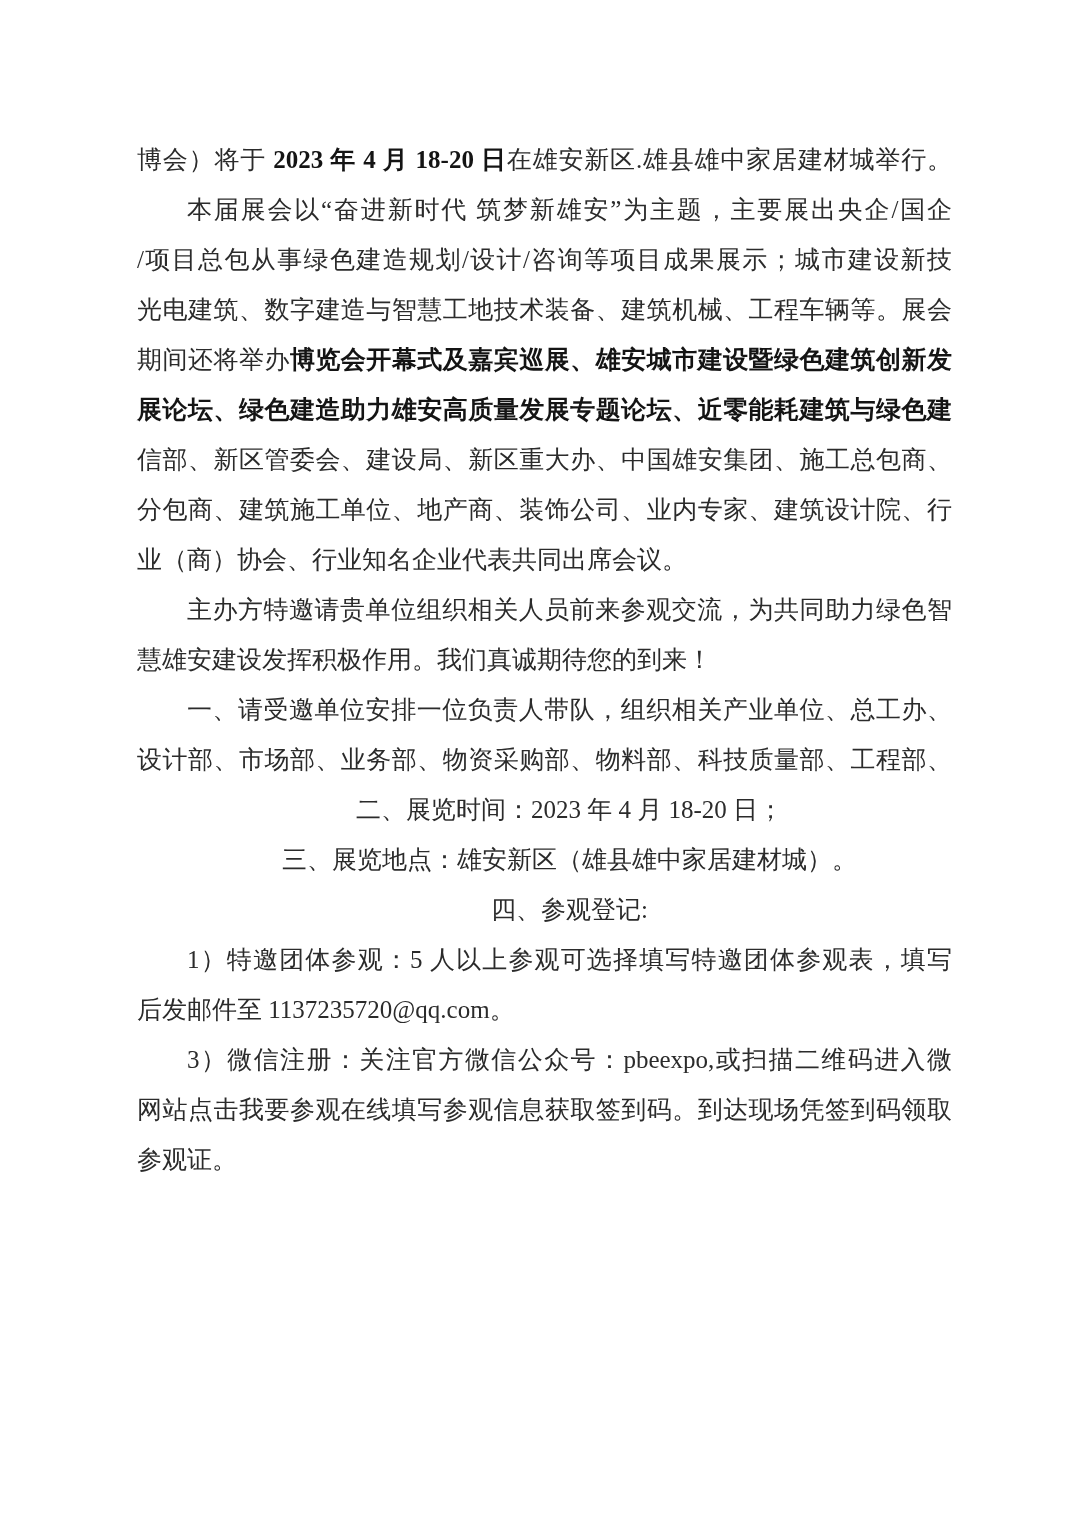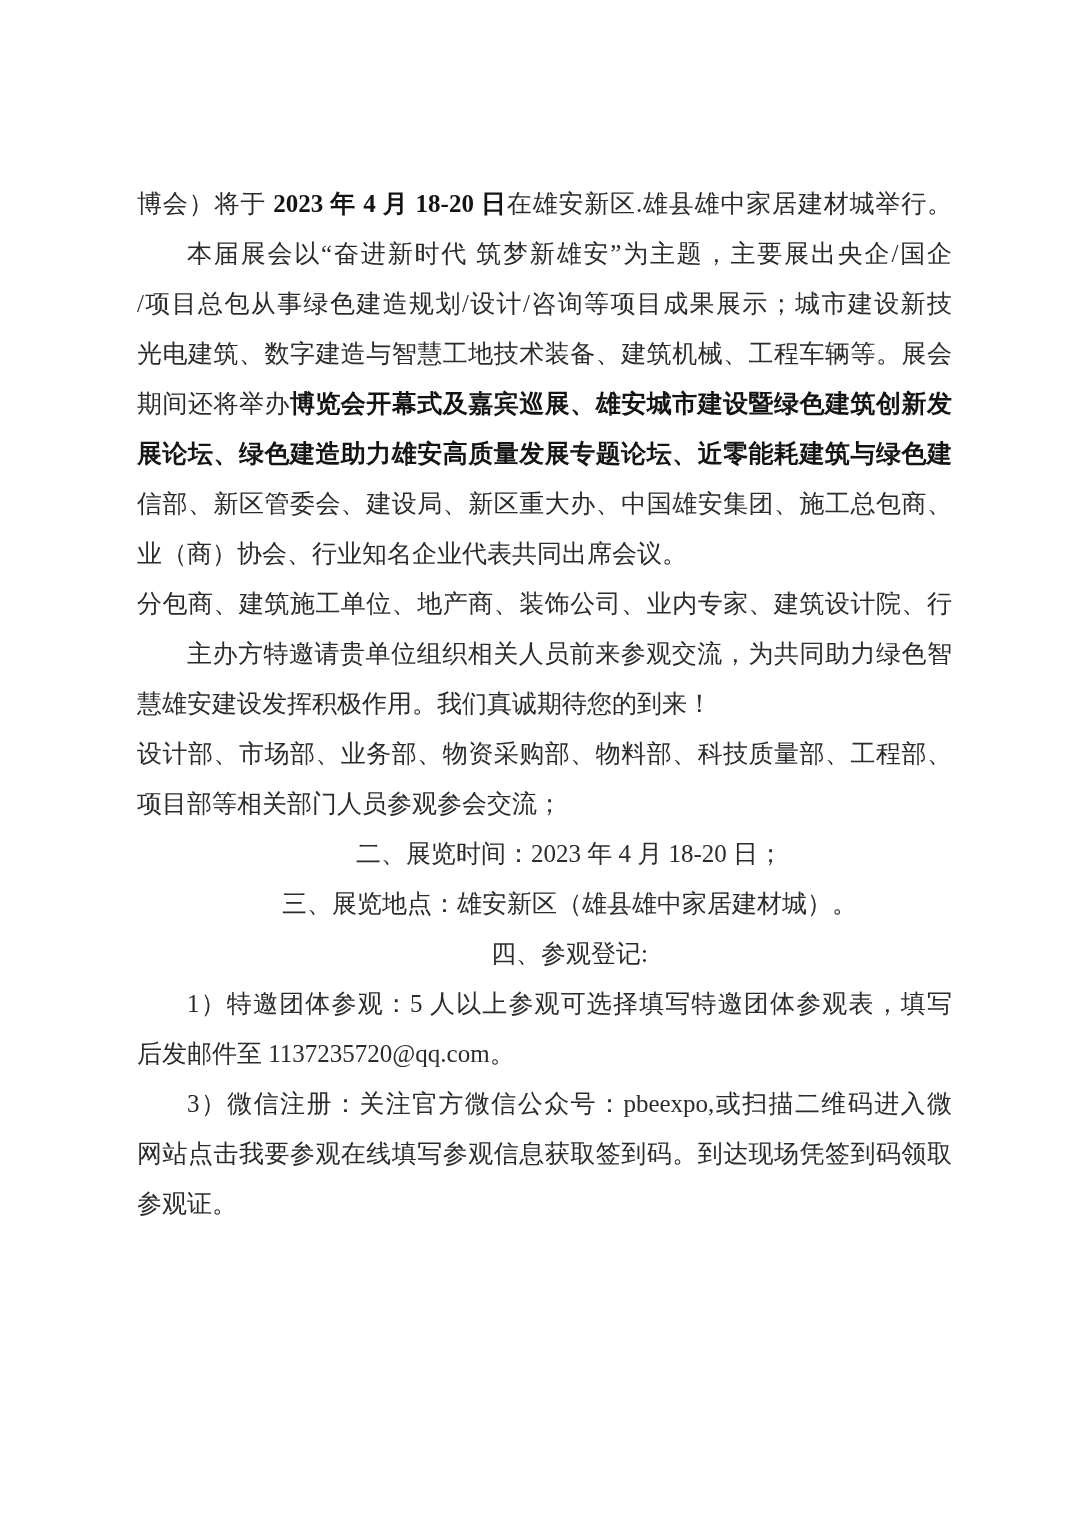--- a/index.html
+++ b/index.html
@@ -7,21 +7,20 @@
     padding: 0;
     background: #ffffff;
   }
   .page {
     position: relative;
     width: 1080px;
     height: 1200px;
     background: #ffffff;
     overflow: hidden;
     font-family: "Liberation Serif", "DejaVu Serif", serif;
-    margin-top: 44px;
   }
   .text-block {
     position: absolute;
     left: 137px;
     top: 135px;
     width: 815px;
   }
   .line {
     height: 50px;
     line-height: 50px;
@@ -61,26 +60,26 @@
 
 <div class="page">
   <div class="text-block">
       <div class="line justify"><span class="seg">博会）将于 </span><span class="seg b">2023 年 4 月 18-20 日</span><span class="seg">在雄安新区.雄县雄中家居建材城举行。</span></div>
       <div class="line justify indent"><span class="seg">本届展会以“奋进新时代 筑梦新雄安”为主题，主要展出央企/国企</span></div>
       <div class="line justify"><span class="seg">/项目总包从事绿色建造规划/设计/咨询等项目成果展示；城市建设新技</span></div>
       <div class="line justify"><span class="seg">光电建筑、数字建造与智慧工地技术装备、建筑机械、工程车辆等。展会</span></div>
       <div class="line justify"><span class="seg">期间还将举办</span><span class="seg b">博览会开幕式及嘉宾巡展、雄安城市建设暨绿色建筑创新发</span></div>
       <div class="line justify"><span class="seg b">展论坛、绿色建造助力雄安高质量发展专题论坛、近零能耗建筑与绿色建</span></div>
       <div class="line justify"><span class="seg">信部、新区管委会、建设局、新区重大办、中国雄安集团、施工总包商、</span></div>
+      <div class="line justify"><span class="seg">分包商、建筑施工单位、地产商、装饰公司、业内专家、建筑设计院、行</span></div>
       <div class="line"><span class="seg">业（商）协会、行业知名企业代表共同出席会议。</span></div>
-      <div class="line justify"><span class="seg">分包商、建筑施工单位、地产商、装饰公司、业内专家、建筑设计院、行</span></div>
       <div class="line justify indent"><span class="seg">主办方特邀请贵单位组织相关人员前来参观交流，为共同助力绿色智</span></div>
       <div class="line"><span class="seg">慧雄安建设发挥积极作用。我们真诚期待您的到来！</span></div>
+      <div class="line justify indent"><span class="seg">一、请受邀单位安排一位负责人带队，组织相关产业单位、总工办、</span></div>
       <div class="line justify"><span class="seg">设计部、市场部、业务部、物资采购部、物料部、科技质量部、工程部、</span></div>
-      <div class="line"><span class="seg">项目部等相关部门人员参观参会交流；</span></div>
       <div class="line indent"><span class="seg">二、展览时间：2023 年 4 月 18-20 日；</span></div>
       <div class="line indent"><span class="seg">三、展览地点：雄安新区（雄县雄中家居建材城）。</span></div>
       <div class="line indent"><span class="seg">四、参观登记:</span></div>
       <div class="line justify indent"><span class="seg">1）特邀团体参观：5 人以上参观可选择填写特邀团体参观表，填写</span></div>
       <div class="line"><span class="seg">后发邮件至 1137235720@qq.com。</span></div>
       <div class="line justify indent"><span class="seg">3）微信注册：关注官方微信公众号：pbeexpo,或扫描二维码进入微</span></div>
       <div class="line justify"><span class="seg">网站点击我要参观在线填写参观信息获取签到码。到达现场凭签到码领取</span></div>
       <div class="line"><span class="seg">参观证。</span></div>
     </div>
   <div class="page-number">2</div>

